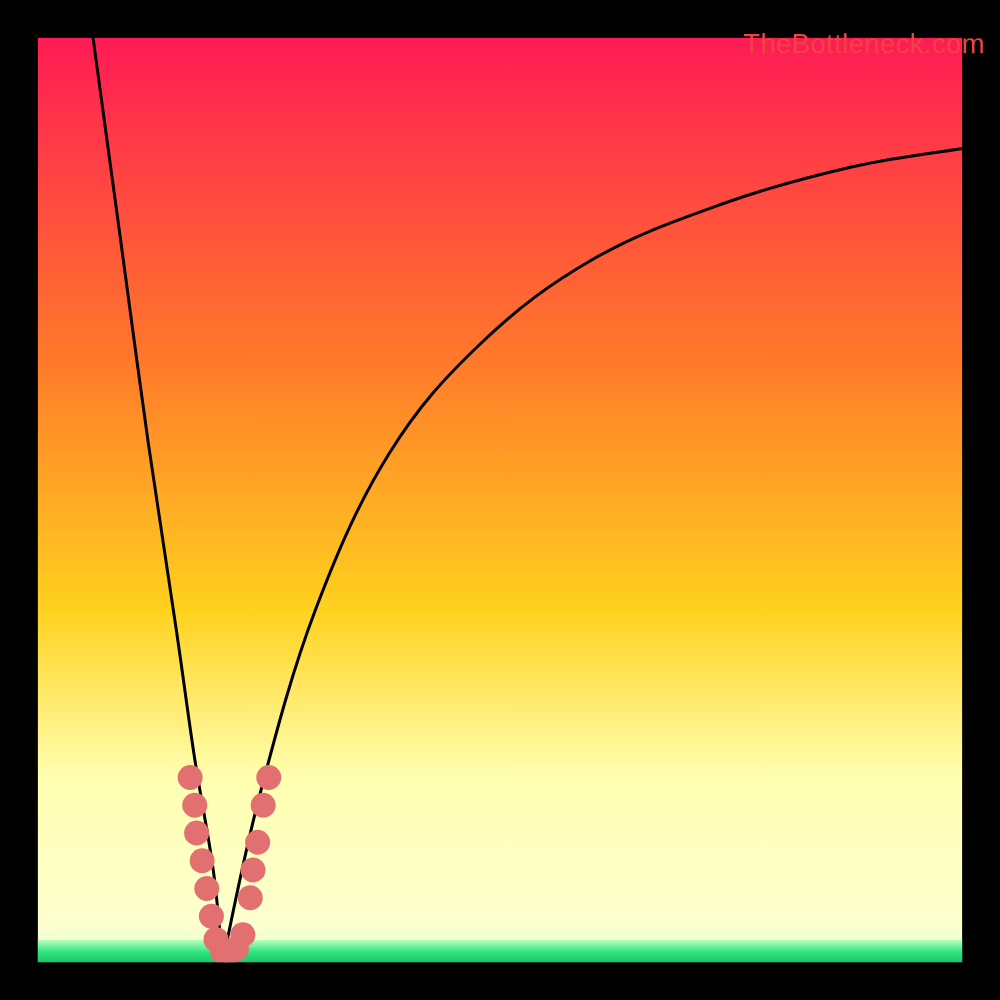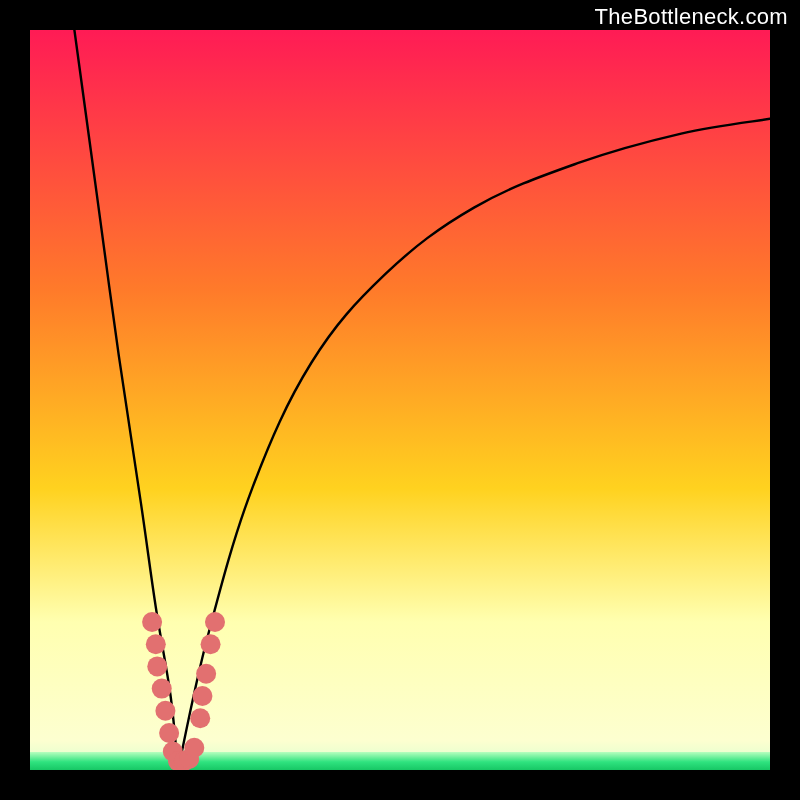--- a/index.html
+++ b/index.html
@@ -90,15 +90,15 @@
           <circle cx="170.20000000000002" cy="688.2" r="10" fill="#e27070"></circle>
           <circle cx="172.42000000000002" cy="666" r="10" fill="#e27070"></circle>
           <circle cx="176.12" cy="643.8" r="10" fill="#e27070"></circle>
           <circle cx="180.56" cy="614.2" r="10" fill="#e27070"></circle>
           <circle cx="185" cy="592" r="10" fill="#e27070"></circle>
         </g>
     </svg>
 
   </div>
 
-  <div class="attribution" style="color: #ffffff;">TheBottleneck.com</div>
+  <div class="attribution" style="color: #ef4444; margin-top: 18px;">TheBottleneck.com</div>
 
 </div>
 
 </body></html>

